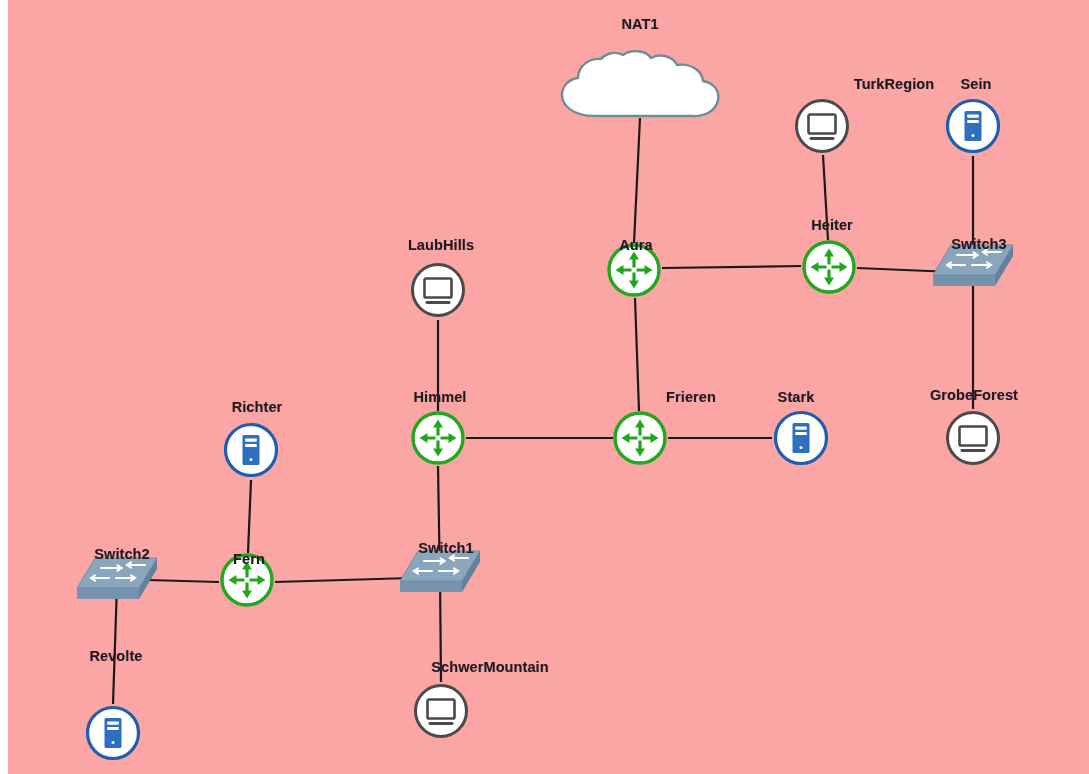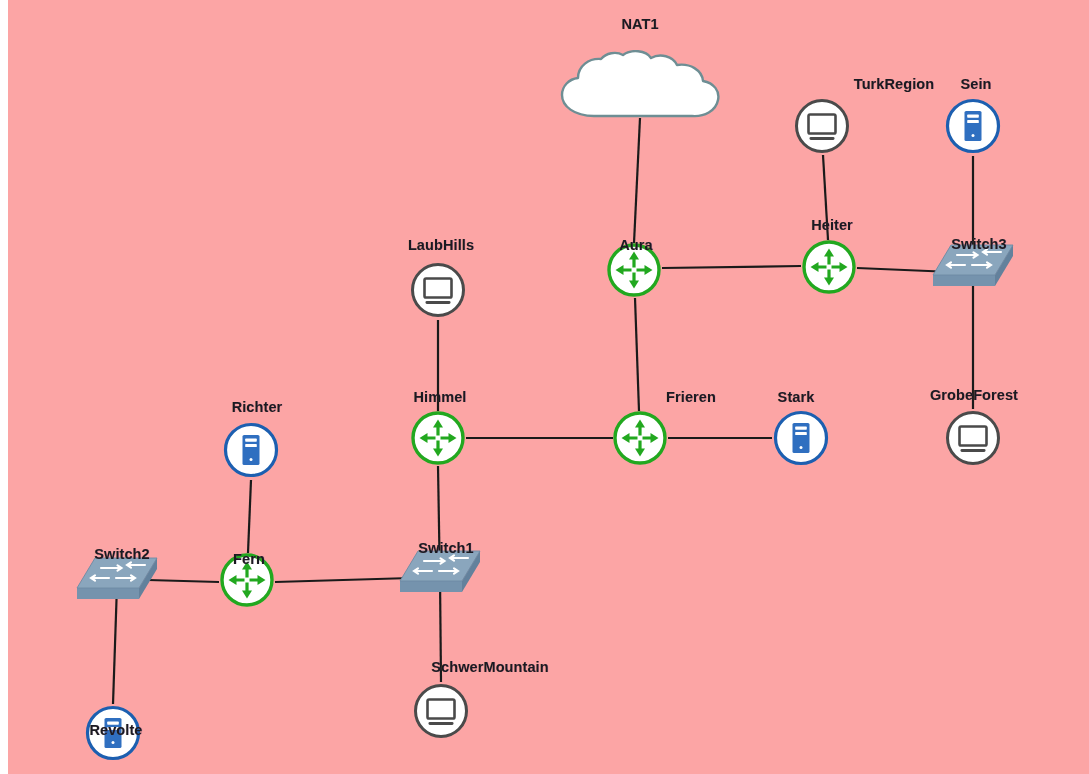--- a/index.html
+++ b/index.html
@@ -280,16 +280,16 @@
       <div class="node-label" style="left: 446px; top: 675px; margin-left: 44px;">SchwerMountain</div>
       <div class="node" style="left: 113px; top: 733px;">
         <span class="glyph-wrap"><svg width="58" height="58" viewBox="0 0 58 58">
     <circle cx="29" cy="29" r="25.5" fill="#ffffff" stroke="#1c5fb0" stroke-width="3.2"></circle>
     <rect x="20.5" y="14" width="17" height="30" rx="1.6" fill="#2f6fc0"></rect>
     <rect x="23.2" y="17.6" width="11.6" height="3.1" rx="0.7" fill="#ffffff"></rect>
     <rect x="23.2" y="23.0" width="11.6" height="3.1" rx="0.7" fill="#ffffff"></rect>
     <circle cx="29" cy="38.4" r="1.5" fill="#ffffff"></circle>
   </svg></span>
       </div>
-      <div class="node-label" style="left: 116px; top: 738px;">Revolte</div>
+      <div class="node-label" style="left: 116px; top: 664px;">Revolte</div>
     </div>
 
 </div>
 
 </body></html>

